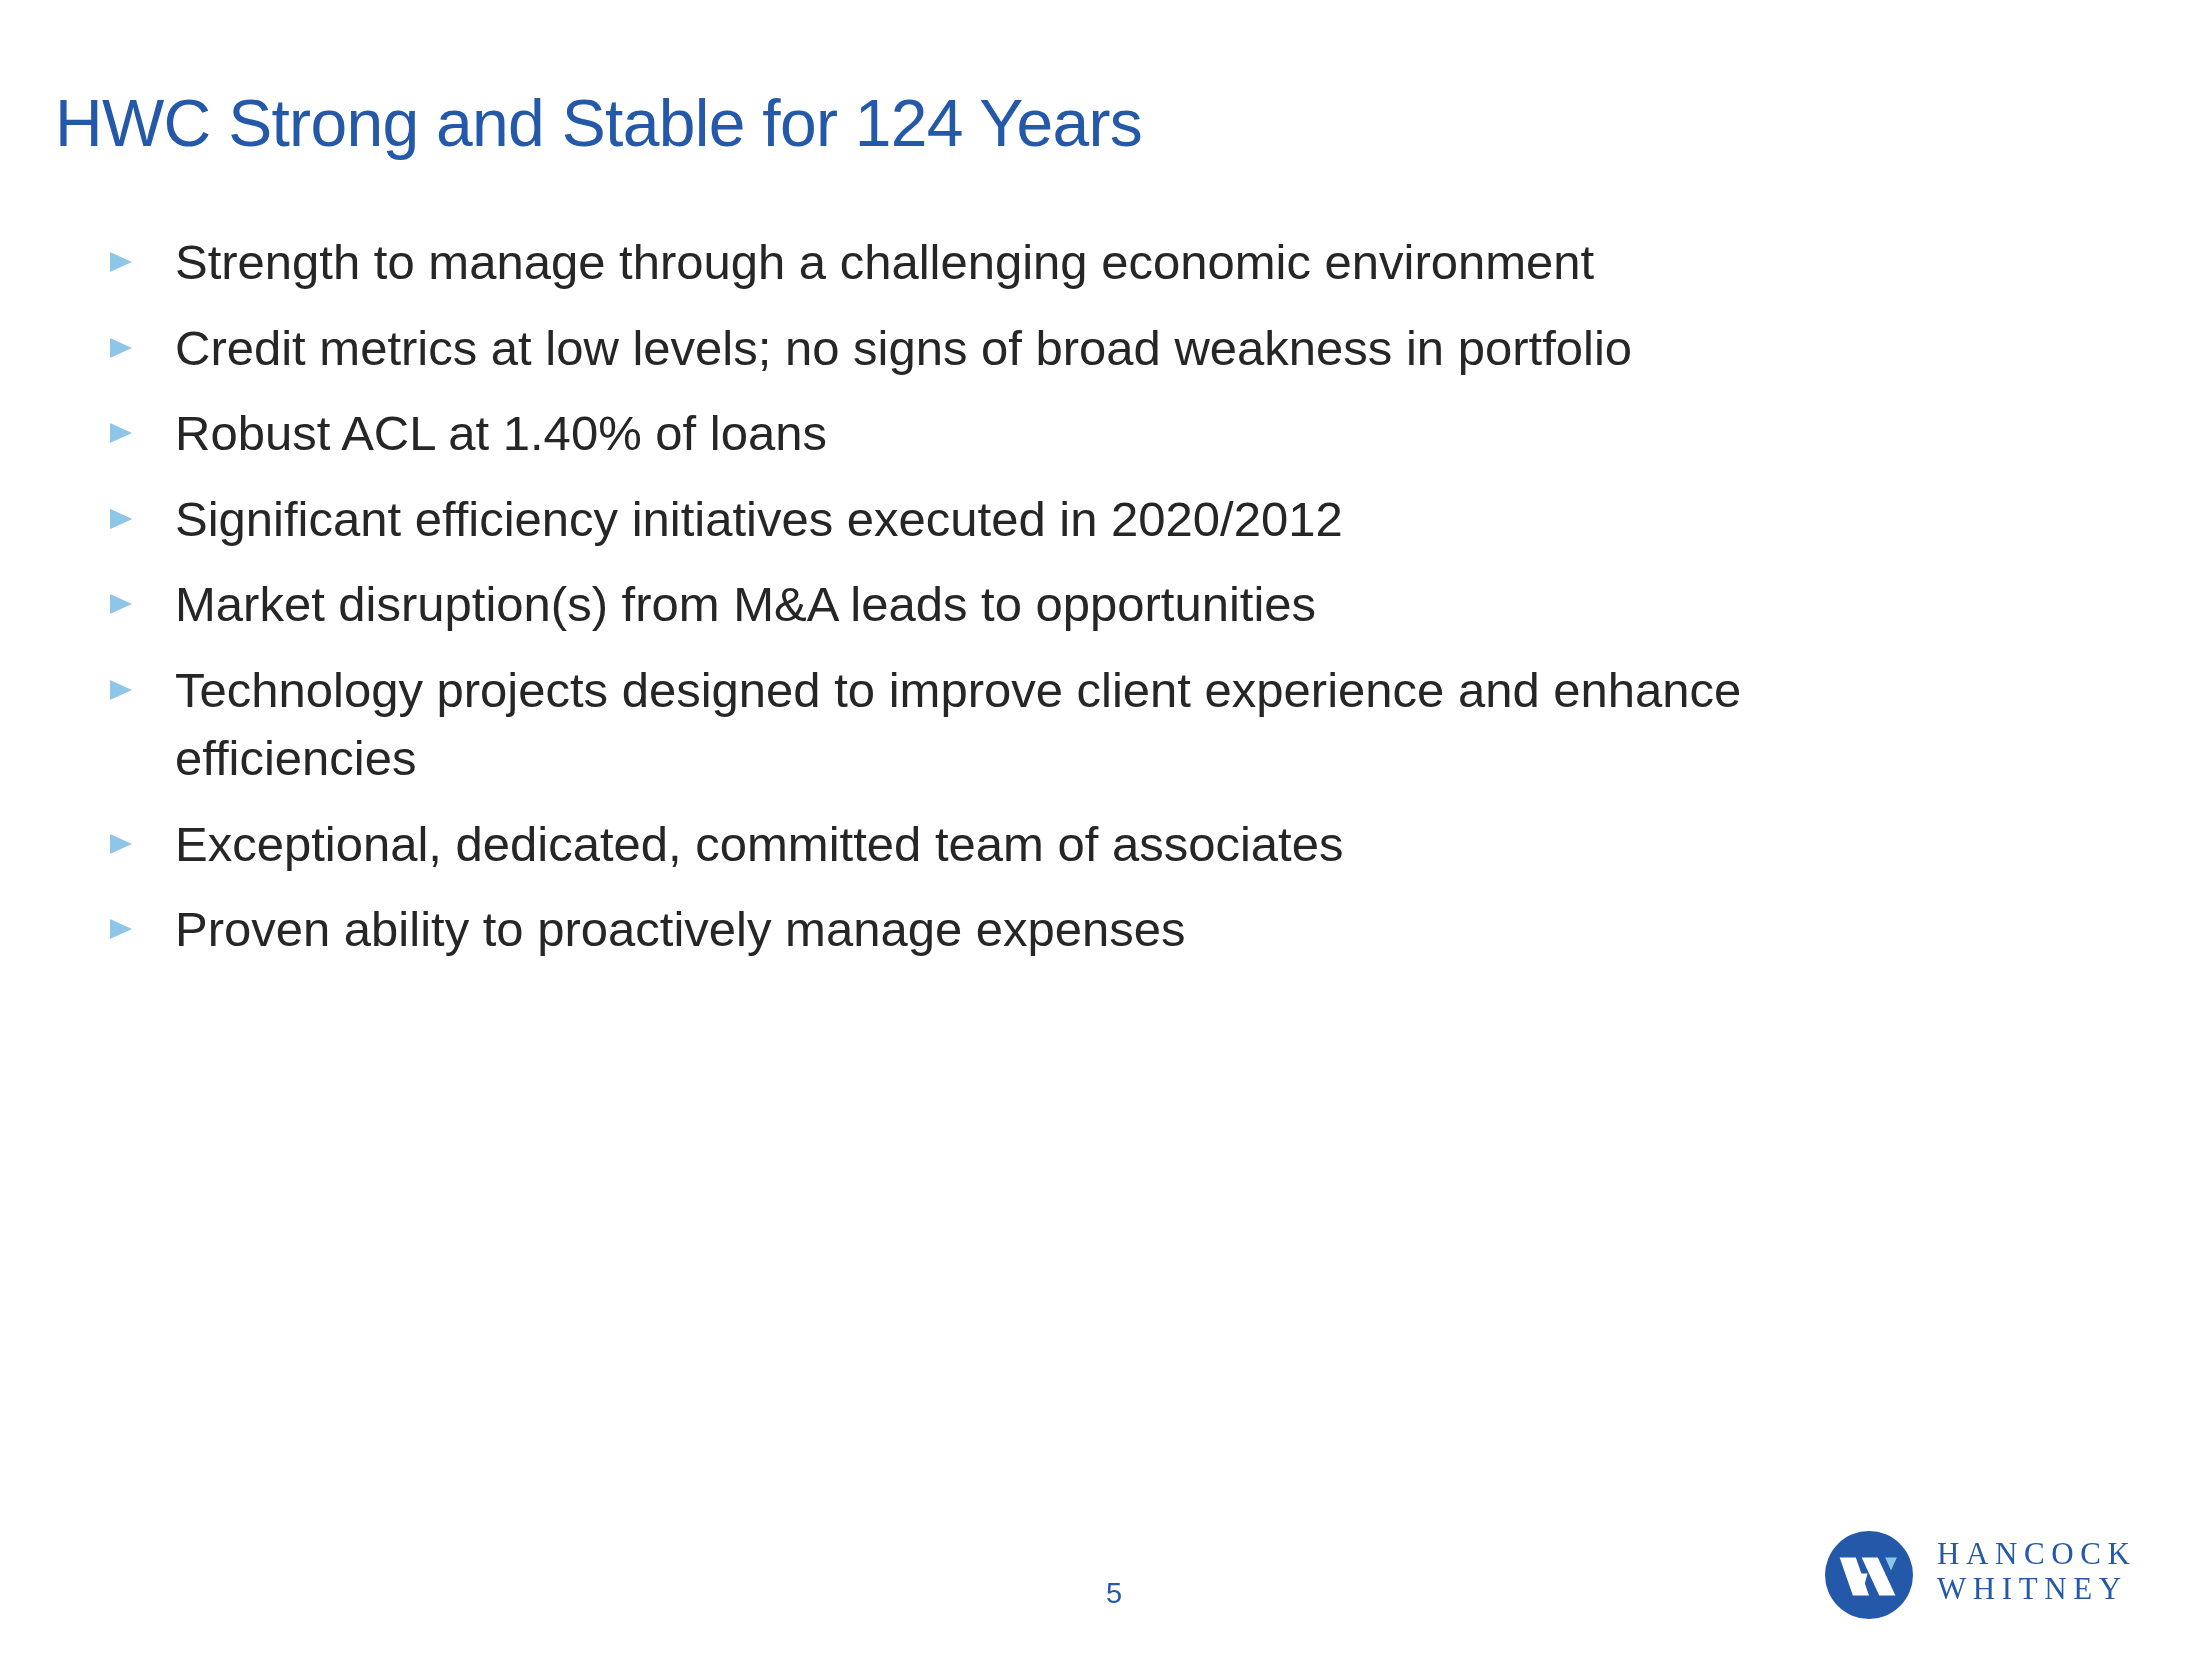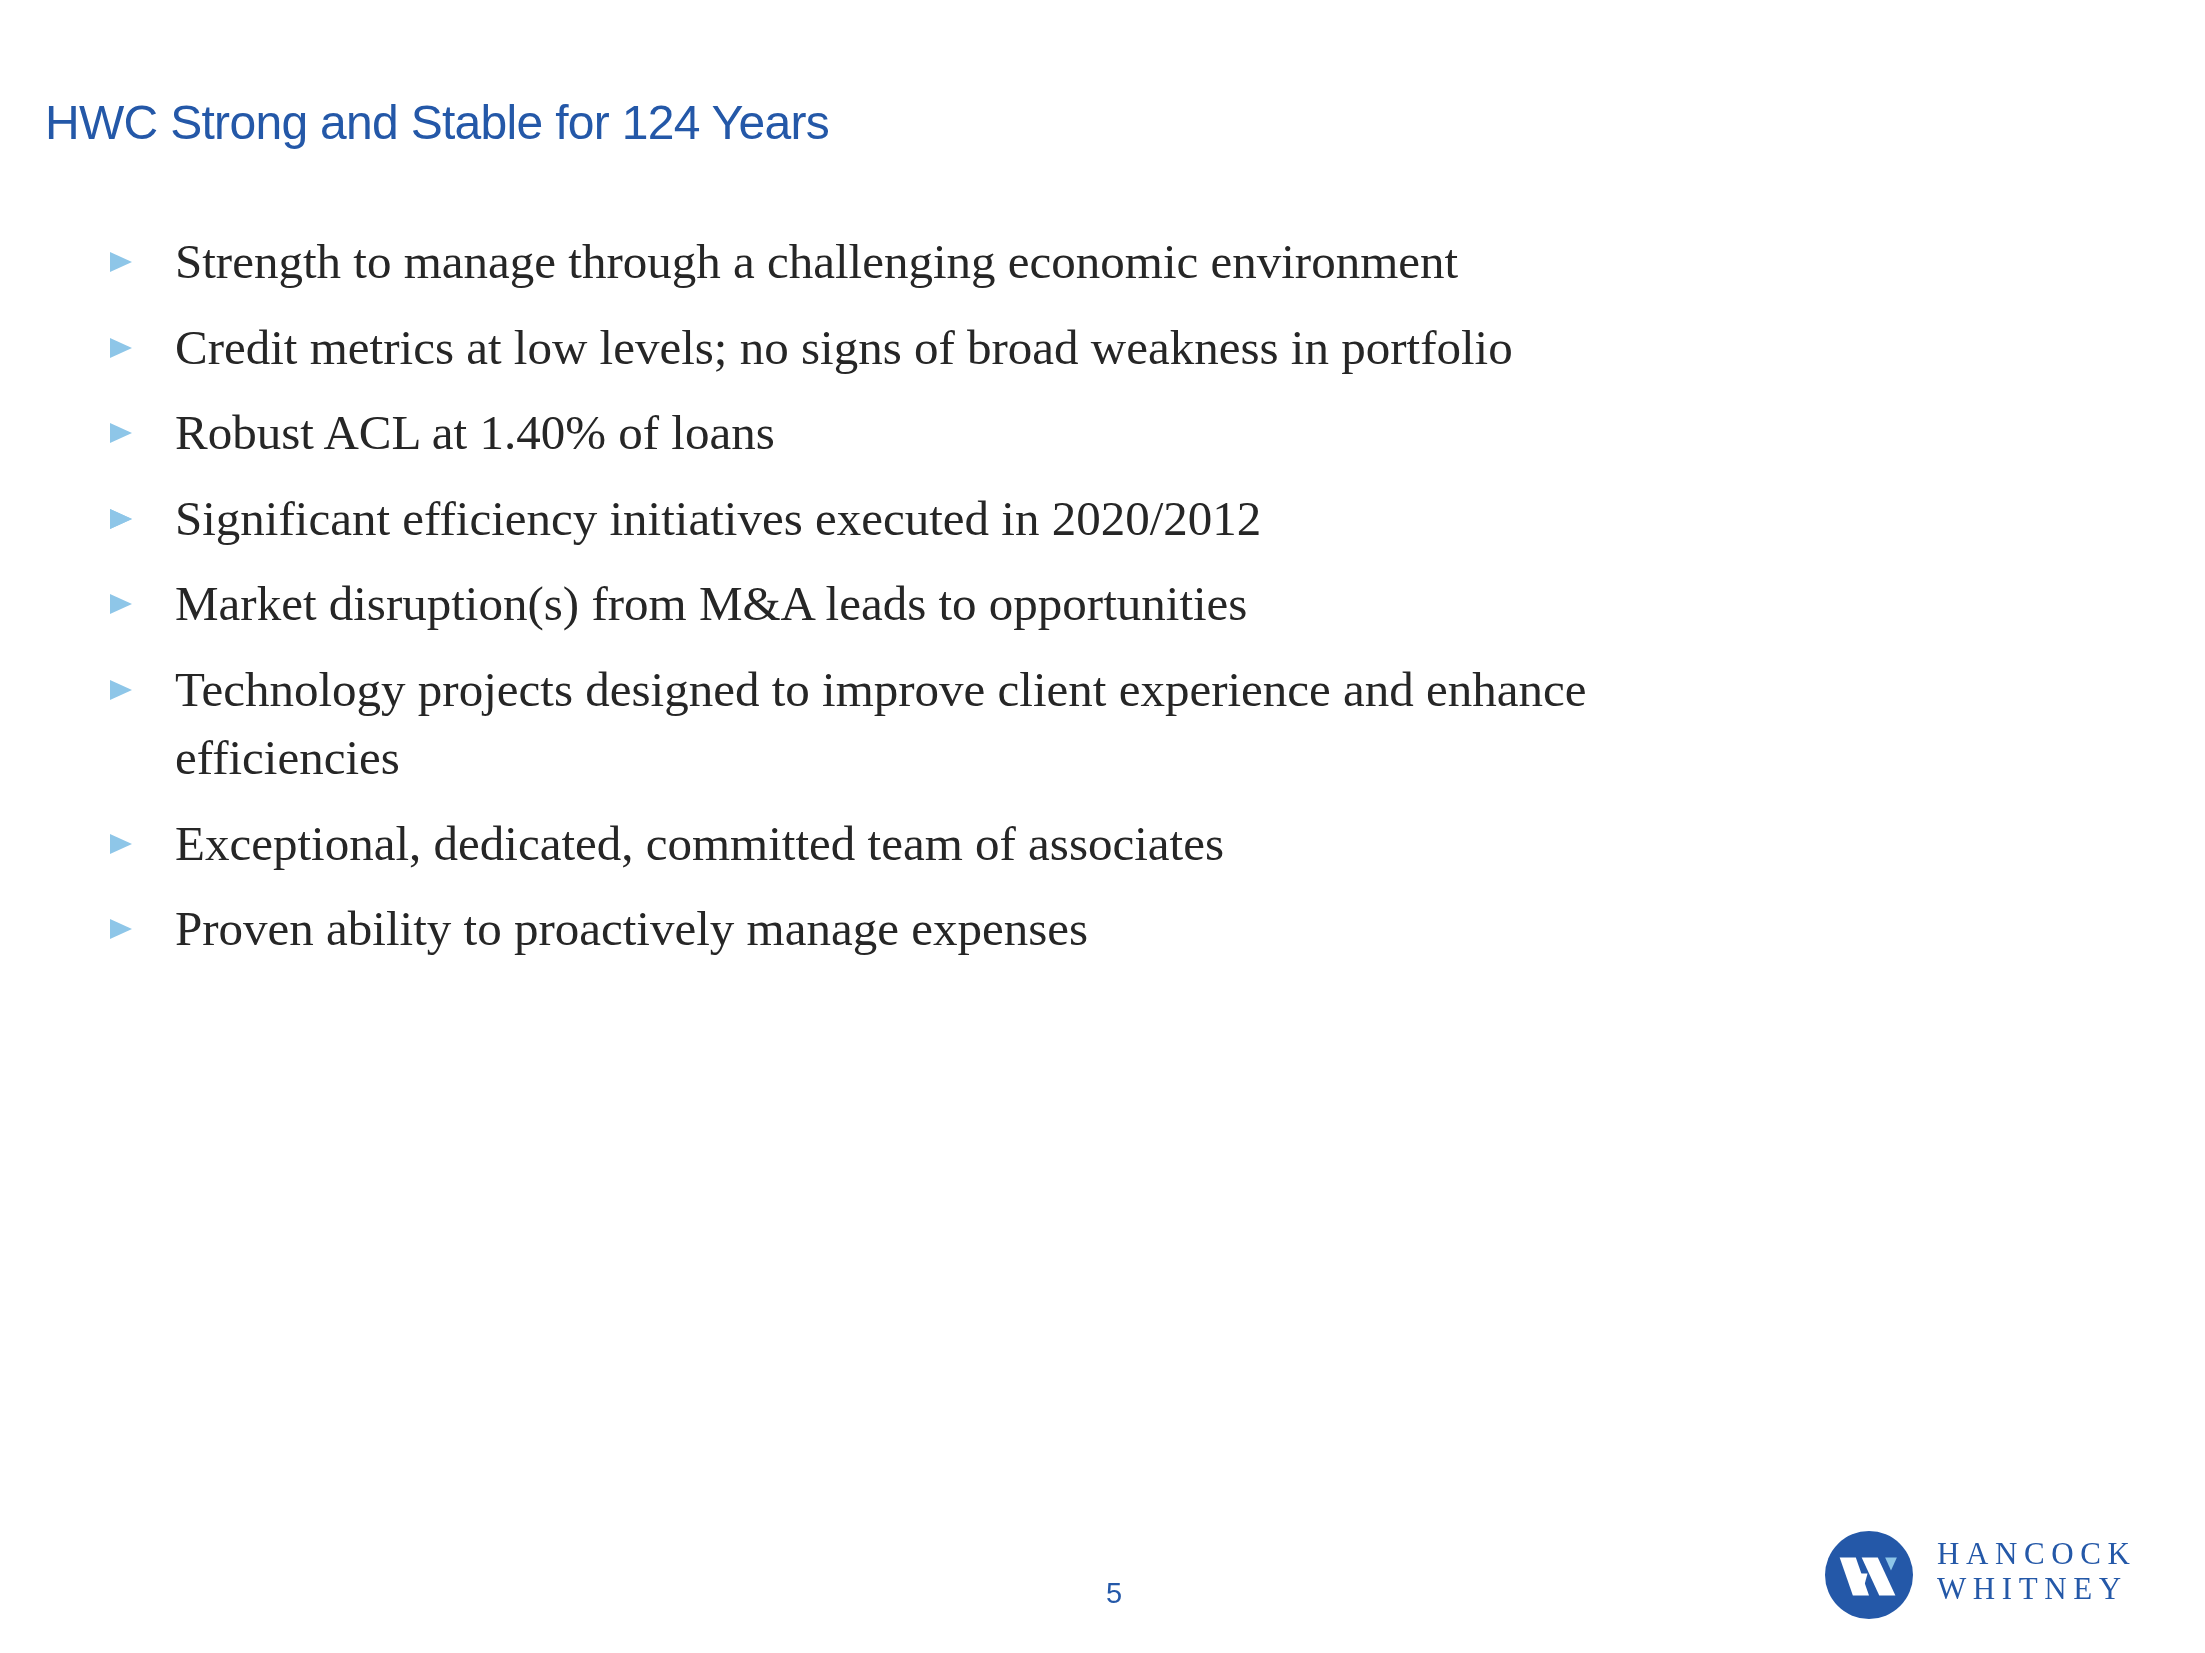--- a/index.html
+++ b/index.html
@@ -2,27 +2,27 @@
 <html style="font-size:11.8px"><head>
   <meta charset="utf-8">
   <style>
     html, body { margin: 0; padding: 0; }
     body {
       width: 2205px; height: 1654px; position: relative; overflow: hidden;
       background: #ffffff;
       font-family: "Liberation Sans", "DejaVu Sans", sans-serif;
     }
     .title {
-      position: absolute; left: 45px; top: 79px;
-      font-size: 48px; line-height: 88px; color: #2458a8;
+      position: absolute; left: 55px; top: 79px;
+      font-size: 66px; line-height: 88px; color: #2458a8;
       letter-spacing: -0.7px; white-space: nowrap; margin: 0; font-weight: normal;
     }
     .bullets {
       position: absolute; left: 0; top: 228px; width: 1985px;
-      list-style: none; margin: 0; padding: 0; font-family: Liberation Serif, serif;
+      list-style: none; margin: 0; padding: 0;
     }
     .bullet {
       position: relative; padding-left: 175px;
       font-size: 49px; line-height: 68px; color: #262626;
       margin-bottom: 17.6px; width: 1691px;
     }
     .bullet .marker {
       position: absolute; left: 110px; top: 24px;
       width: 0; height: 0;
       border-top: 10.3px solid transparent;

